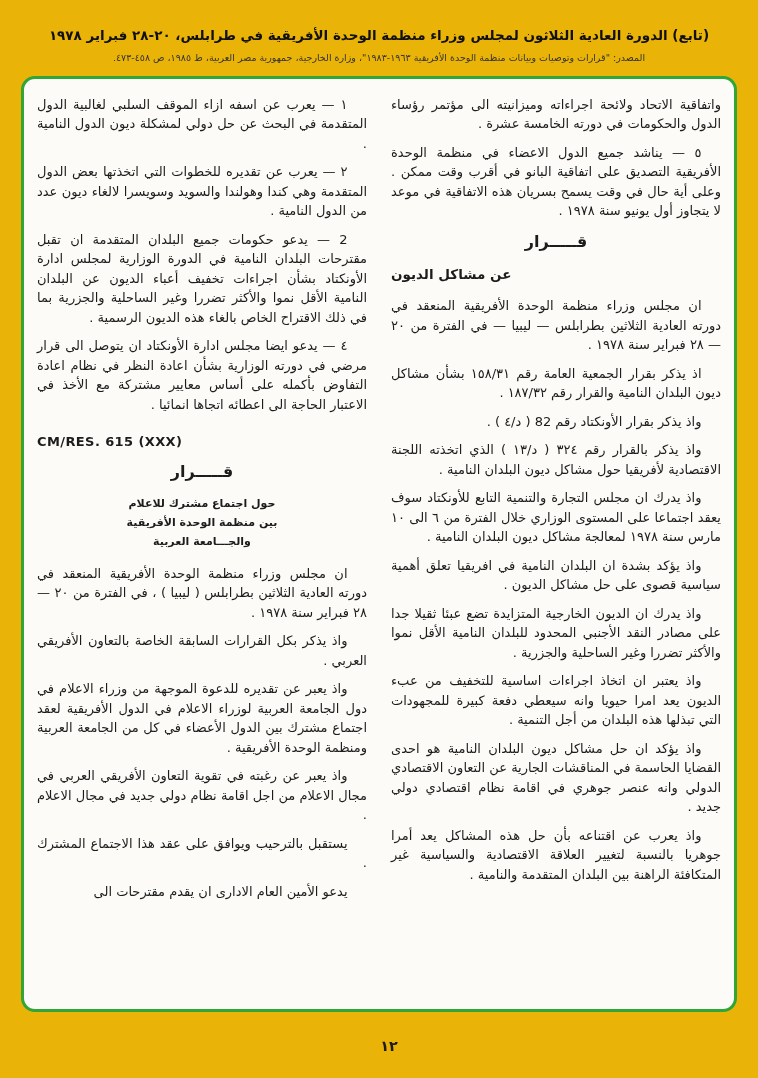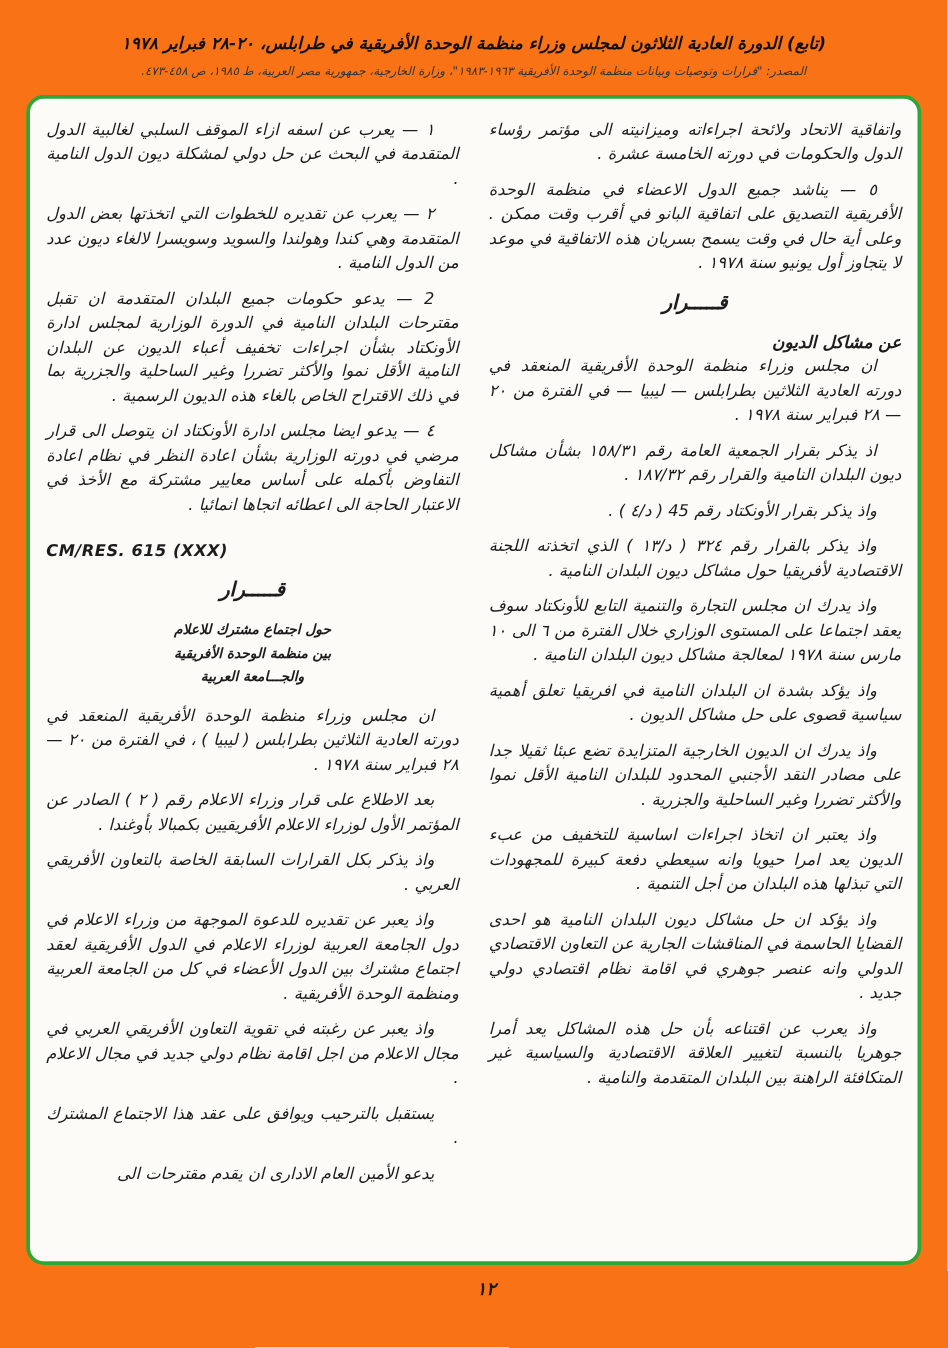--- a/index.html
+++ b/index.html
@@ -5,27 +5,26 @@
   html, body {
     margin: 0;
     padding: 0;
     background: #e9e9e9;
   }
   .page {
     position: relative;
     width: 758px;
     height: 1078px;
     margin: 0 auto;
-    background: #f97316;
+    background: #eab308;
     direction: rtl;
     font-family: "DejaVu Sans", sans-serif;
     color: #1c1c1c;
     overflow: hidden;
     box-sizing: border-box;
-    font-style: italic;
   }
   .header-title {
     margin: 26px 30px 0;
     text-align: center;
     font-weight: bold;
     font-size: 13.5px;
     line-height: 1.4;
     color: #111;
   }
   .source-line {
@@ -71,38 +70,38 @@
     letter-spacing: 0.4px;
     margin: 18px 0 8px;
   }
   .heading-qarar {
     text-align: center;
     font-weight: bold;
     font-size: 16px;
     margin: 8px 0 10px;
   }
   .heading-title {
-    text-align: right;
+    text-align: left;
     font-weight: bold;
     font-size: 13.5px;
-    margin: 0 0 0;
+    margin: 0 0 12px;
   }
   .heading-multi {
     text-align: center;
     font-weight: bold;
     font-size: 11px;
     line-height: 1.75;
     white-space: pre-line;
     margin: 0 0 12px;
   }
   .page-number {
     text-align: center;
     font-weight: bold;
     font-size: 14.5px;
-    margin-top: 12px;
+    margin-top: 26px;
     letter-spacing: 2px;
     padding-left: 20px;
   }
 </style>
 </head>
 <body>
 
 <div class="page">
 
   <div class="header-title">(تابع) الدورة العادية الثلاثون لمجلس وزراء منظمة الوحدة الأفريقية في طرابلس، ٢٠-٢٨ فبراير ١٩٧٨</div>
@@ -112,42 +111,41 @@
   <div class="green-box">
     <div class="cols">
 
       <div class="col">
         <p class="para continuation">واتفاقية الاتحاد ولائحة اجراءاته وميزانيته الى مؤتمر رؤساء الدول والحكومات في دورته الخامسة عشرة .</p>
         <p class="para">٥ — يناشد جميع الدول الاعضاء في منظمة الوحدة الأفريقية التصديق على اتفاقية البانو في أقرب وقت ممكن . وعلى أية حال في وقت يسمح بسريان هذه الاتفاقية في موعد لا يتجاوز أول يونيو سنة ١٩٧٨ .</p>
         <div class="heading-qarar">قـــــرار</div>
         <div class="heading-title">عن مشاكل الديون</div>
         <p class="para">ان مجلس وزراء منظمة الوحدة الأفريقية المنعقد في دورته العادية الثلاثين بطرابلس — ليبيا — في الفترة من ٢٠ — ٢٨ فبراير سنة ١٩٧٨ .</p>
         <p class="para">اذ يذكر بقرار الجمعية العامة رقم ١٥٨/٣١ بشأن مشاكل ديون البلدان النامية والقرار رقم ١٨٧/٣٢ .</p>
-        <p class="para">واذ يذكر بقرار الأونكتاد رقم 45 ( د/٤ ) .</p>
+        <p class="para">واذ يذكر بقرار الأونكتاد رقم 82 ( د/٤ ) .</p>
         <p class="para">واذ يذكر بالقرار رقم ٣٢٤ ( د/١٣ ) الذي اتخذته اللجنة الاقتصادية لأفريقيا حول مشاكل ديون البلدان النامية .</p>
         <p class="para">واذ يدرك ان مجلس التجارة والتنمية التابع للأونكتاد سوف يعقد اجتماعا على المستوى الوزاري خلال الفترة من ٦ الى ١٠ مارس سنة ١٩٧٨ لمعالجة مشاكل ديون البلدان النامية .</p>
         <p class="para">واذ يؤكد بشدة ان البلدان النامية في افريقيا تعلق أهمية سياسية قصوى على حل مشاكل الديون .</p>
         <p class="para">واذ يدرك ان الديون الخارجية المتزايدة تضع عبئا ثقيلا جدا على مصادر النقد الأجنبي المحدود للبلدان النامية الأقل نموا والأكثر تضررا وغير الساحلية والجزرية .</p>
         <p class="para">واذ يعتبر ان اتخاذ اجراءات اساسية للتخفيف من عبء الديون يعد امرا حيويا وانه سيعطي دفعة كبيرة للمجهودات التي تبذلها هذه البلدان من أجل التنمية .</p>
         <p class="para">واذ يؤكد ان حل مشاكل ديون البلدان النامية هو احدى القضايا الحاسمة في المناقشات الجارية عن التعاون الاقتصادي الدولي وانه عنصر جوهري في اقامة نظام اقتصادي دولي جديد .</p>
         <p class="para">واذ يعرب عن اقتناعه بأن حل هذه المشاكل يعد أمرا جوهريا بالنسبة لتغيير العلاقة الاقتصادية والسياسية غير المتكافئة الراهنة بين البلدان المتقدمة والنامية .</p>
       </div>
 
       <div class="col">
         <p class="para">١ — يعرب عن اسفه ازاء الموقف السلبي لغالبية الدول المتقدمة في البحث عن حل دولي لمشكلة ديون الدول النامية .</p>
         <p class="para">٢ — يعرب عن تقديره للخطوات التي اتخذتها بعض الدول المتقدمة وهي كندا وهولندا والسويد وسويسرا لالغاء ديون عدد من الدول النامية .</p>
         <p class="para">2 — يدعو حكومات جميع البلدان المتقدمة ان تقبل مقترحات البلدان النامية في الدورة الوزارية لمجلس ادارة الأونكتاد بشأن اجراءات تخفيف أعباء الديون عن البلدان النامية الأقل نموا والأكثر تضررا وغير الساحلية والجزرية بما في ذلك الاقتراح الخاص بالغاء هذه الديون الرسمية .</p>
         <p class="para">٤ — يدعو ايضا مجلس ادارة الأونكتاد ان يتوصل الى قرار مرضي في دورته الوزارية بشأن اعادة النظر في نظام اعادة التفاوض بأكمله على أساس معايير مشتركة مع الأخذ في الاعتبار الحاجة الى اعطائه اتجاها انمائيا .</p>
         <div class="resnum">CM/RES. 615 (XXX)</div>
         <div class="heading-qarar">قـــــرار</div>
         <div class="heading-multi">حول اجتماع مشترك للاعلام
 بين منظمة الوحدة الأفريقية
 والجـــامعة العربية</div>
         <p class="para">ان مجلس وزراء منظمة الوحدة الأفريقية المنعقد في دورته العادية الثلاثين بطرابلس ( ليبيا ) ، في الفترة من ٢٠ — ٢٨ فبراير سنة ١٩٧٨ .</p>
-        <p class="para">بعد الاطلاع على قرار وزراء الاعلام رقم ( ٢ ) الصادر عن المؤتمر الأول لوزراء الاعلام الأفريقيين بكمبالا بأوغندا .</p>
         <p class="para">واذ يذكر بكل القرارات السابقة الخاصة بالتعاون الأفريقي العربي .</p>
         <p class="para">واذ يعبر عن تقديره للدعوة الموجهة من وزراء الاعلام في دول الجامعة العربية لوزراء الاعلام في الدول الأفريقية لعقد اجتماع مشترك بين الدول الأعضاء في كل من الجامعة العربية ومنظمة الوحدة الأفريقية .</p>
         <p class="para">واذ يعبر عن رغبته في تقوية التعاون الأفريقي العربي في مجال الاعلام من اجل اقامة نظام دولي جديد في مجال الاعلام .</p>
         <p class="para">يستقبل بالترحيب ويوافق على عقد هذا الاجتماع المشترك .</p>
         <p class="para">يدعو الأمين العام الادارى ان يقدم مقترحات الى</p>
       </div>
 
     </div>
   </div>
 

